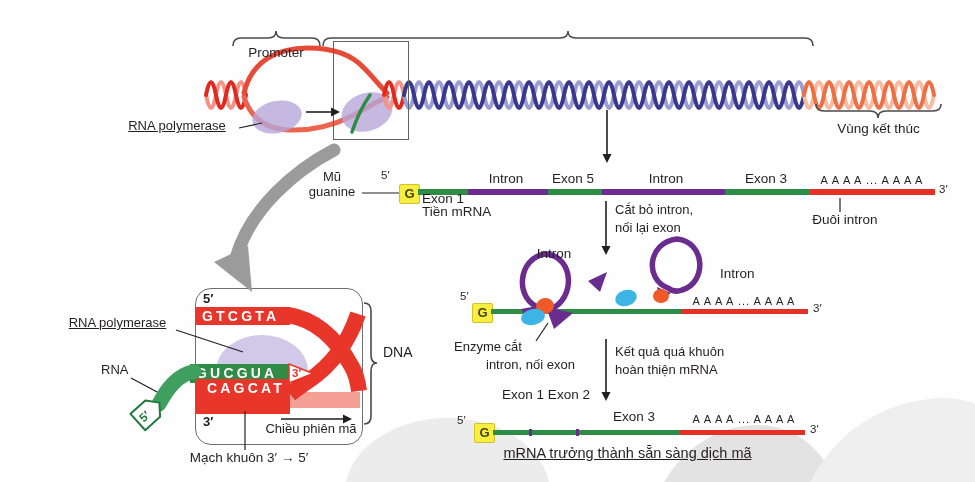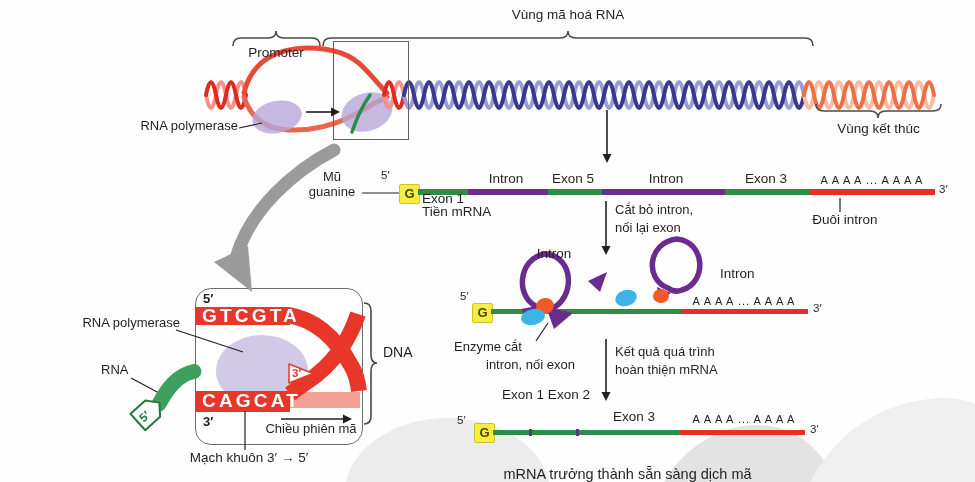--- a/index.html
+++ b/index.html
@@ -1,31 +1,31 @@
 <!DOCTYPE html>
 <html><head>
 <meta charset="utf-8">
 <style>
   html,body{margin:0;padding:0;background:#fff;}
   #canvas{position:relative;width:975px;height:482px;background:#fefefe;overflow:hidden;
           font-family:"Liberation Sans",sans-serif;color:#231f20;}
   .abs{position:absolute;}
   .lbl{position:absolute;color:#231f20;font-size:13.5px;line-height:1.15;white-space:nowrap;}
   .ctr{text-align:center;}
-  .rt{text-align:right;}
+  .rt{text-align:center;text-decoration:underline;}
   .s11{font-size:11.5px;}
   .s13{font-size:13px;}
   .s14{font-size:14.5px;}
   .b{font-weight:bold;}
   .aa{font-size:11px;letter-spacing:1px;}
   .gbox{position:absolute;width:19px;height:18px;background:#f8ee3f;border:1.5px solid #d2c12f;
         border-radius:2px;font-weight:bold;font-size:13px;line-height:18px;text-align:center;color:#454510;}
   .seg{position:absolute;height:6px;}
   .seg5{position:absolute;height:5px;}
-  .bar{position:absolute;height:18px;color:#fff;font-weight:bold;font-size:19px;line-height:18px;
+  .bar{position:absolute;height:18px;color:#fff;font-weight:bold;font-size:14px;line-height:18px;
        letter-spacing:3.2px;padding-left:6px;box-sizing:border-box;}
   svg{position:absolute;left:0;top:0;}
   svg text{font-family:"Liberation Sans",sans-serif;}
 </style>
 </head>
 <body>
 
 <div id="canvas">
 
   <div class="abs" style="left:345px;top:418px;width:205px;height:150px;background:#ececec;border-radius:50%;"></div>
@@ -92,21 +92,22 @@
   <div class="seg5" style="left:491px;top:309px;width:190px;background:#2e8c46;"></div>
   <div class="seg5" style="left:681px;top:309px;width:127px;background:#e53125;"></div>
 
   <div class="gbox" style="left:474px;top:423px;">G</div>
   <div class="seg5" style="left:493px;top:430px;width:187px;background:#2e8c46;"></div>
   <div class="seg5" style="left:680px;top:430px;width:125px;background:#e53125;"></div>
   <div class="abs" style="left:529px;top:429px;width:3px;height:7px;background:#6a2c8f;"></div>
   <div class="abs" style="left:576px;top:429px;width:3px;height:7px;background:#6a2c8f;"></div>
 
   <div class="bar" style="left:196px;top:307px;width:94px;background:#e8362a;">GTCGTA</div>
-  <div class="bar" style="left:196px;top:391px;width:94px;height:21px;line-height:19px;background:#e8362a;">CAGCAT</div>
+  <div class="bar" style="left:190px;top:364px;width:99px;height:19px;line-height:19px;background:#2e8c46;">GUCGUA</div>
+  <div class="bar" style="left:196px;top:379px;width:94px;height:35px;line-height:19px;background:#e8362a;text-align:center;">CAGCAT</div>
 
   <svg width="975" height="482" viewBox="0 0 975 482">
 
     <g fill="none" stroke="#4a4a4a" stroke-width="1.6">
       <path d="M233,46 Q233,38 241,38 L268,38 Q276,38 276,31 Q276,38 284,38 L312,38 Q320,38 320,46"></path>
       <path d="M323,46 Q323,38 331,38 L560,38 Q568,38 568,31 Q568,38 576,38 L805,38 Q813,38 813,46"></path>
       <path d="M816,104 Q816,111 824,111 L870,111 Q878,111 878,118 Q878,111 886,111 L933,111 Q941,111 941,104"></path>
       <path d="M364,303 Q371,303 371,311 L371,355 Q371,363 377,363 Q371,363 371,371 L371,416 Q371,424 364,424"></path>
     </g>
 
@@ -156,21 +157,20 @@
 
     <path d="M159,404 C167,389 177,375 194,371.5" stroke="#3f9f5e" stroke-width="15" fill="none" stroke-linecap="round"></path>
 
     <g transform="translate(149,412) rotate(-42)">
       <polygon points="-15,-11 5,-11 14,0 5,11 -15,11" fill="#ffffff" stroke="#1e7a3c" stroke-width="2" stroke-linejoin="round"></polygon>
       <text x="-11" y="4.5" font-size="12" font-weight="bold" fill="#1e7a3c">5′</text>
     </g>
   </svg>
 
   <div class="lbl ctr" style="left:233px;top:9px;width:86px;margin-top:36px;">Promoter</div>
-  <div class="lbl ctr" style="left:498px;top:7px;width:140px;">Vùng mã hoá RNA</div>
   <div class="lbl ctr" style="left:826px;top:121px;width:105px;">Vùng kết thúc</div>
   <div class="lbl rt s13" style="left:116px;top:119px;width:122px;">RNA polymerase</div>
 
   <div class="lbl ctr s13" style="left:302px;top:170px;width:60px;">
     <span>Mũ</span><br>
     <span>guanine</span>
   </div>
   <div class="lbl s11" style="left:381px;top:169px;">5′</div>
   <div class="lbl ctr" style="left:413px;top:171px;width:60px;margin-top:20px;">Exon 1</div>
   <div class="lbl ctr" style="left:476px;top:171px;width:60px;">Intron</div>
@@ -184,29 +184,29 @@
   <div class="lbl s13" style="left:615px;top:203px;">Cắt bỏ intron,</div>
   <div class="lbl s13" style="left:615px;top:221px;">nối lại exon</div>
 
   <div class="lbl s11" style="left:460px;top:290px;">5′</div>
   <div class="lbl ctr" style="left:529px;top:246px;width:50px;">Intron</div>
   <div class="lbl" style="left:720px;top:266px;">Intron</div>
   <div class="lbl ctr aa" style="left:686px;top:295px;width:116px;">A A A A ... A A A A</div>
   <div class="lbl s11" style="left:813px;top:302px;">3′</div>
   <div class="lbl s13" style="left:454px;top:340px;">Enzyme cắt</div>
   <div class="lbl s13" style="left:454px;top:358px;margin-left:32px;">intron, nối exon</div>
-  <div class="lbl s13" style="left:615px;top:345px;">Kết quả quá trình</div>
+  <div class="lbl s13" style="left:615px;top:345px;">Kết quả quá khuôn</div>
   <div class="lbl s13" style="left:615px;top:363px;text-align:right;">hoàn thiện mRNA</div>
 
   <div class="lbl s11" style="left:457px;top:414px;">5′</div>
   <div class="lbl ctr" style="left:487px;top:387px;width:118px;">Exon 1 Exon 2</div>
   <div class="lbl ctr" style="left:604px;top:409px;width:60px;">Exon 3</div>
   <div class="lbl ctr aa" style="left:686px;top:413px;width:116px;">A A A A ... A A A A</div>
   <div class="lbl s11" style="left:810px;top:423px;">3′</div>
-  <div class="lbl ctr s14" style="left:465px;top:466px;width:325px;">mRNA trưởng thành sẵn sàng dịch mã</div>
+  <div class="lbl ctr s14" style="left:465px;top:445px;width:325px;text-decoration:underline;">mRNA trưởng thành sẵn sàng dịch mã</div>
 
   <div class="lbl b s13" style="left:203px;top:292px;">5′</div>
   <div class="lbl b" style="left:292px;top:367px;font-size:11.5px;color:#e8362a;">3′</div>
   <div class="lbl b s13" style="left:203px;top:415px;">3′</div>
   <div class="lbl ctr s13" style="left:256px;top:422px;width:110px;">Chiều phiên mã</div>
   <div class="lbl" style="left:383px;top:344px;font-size:14px;">DNA</div>
   <div class="lbl rt s13" style="left:55px;top:316px;width:125px;">RNA polymerase</div>
   <div class="lbl s13" style="left:101px;top:363px;">RNA</div>
   <div class="lbl ctr" style="left:170px;top:450px;width:158px;">Mạch khuôn 3′ → 5′</div>
 

